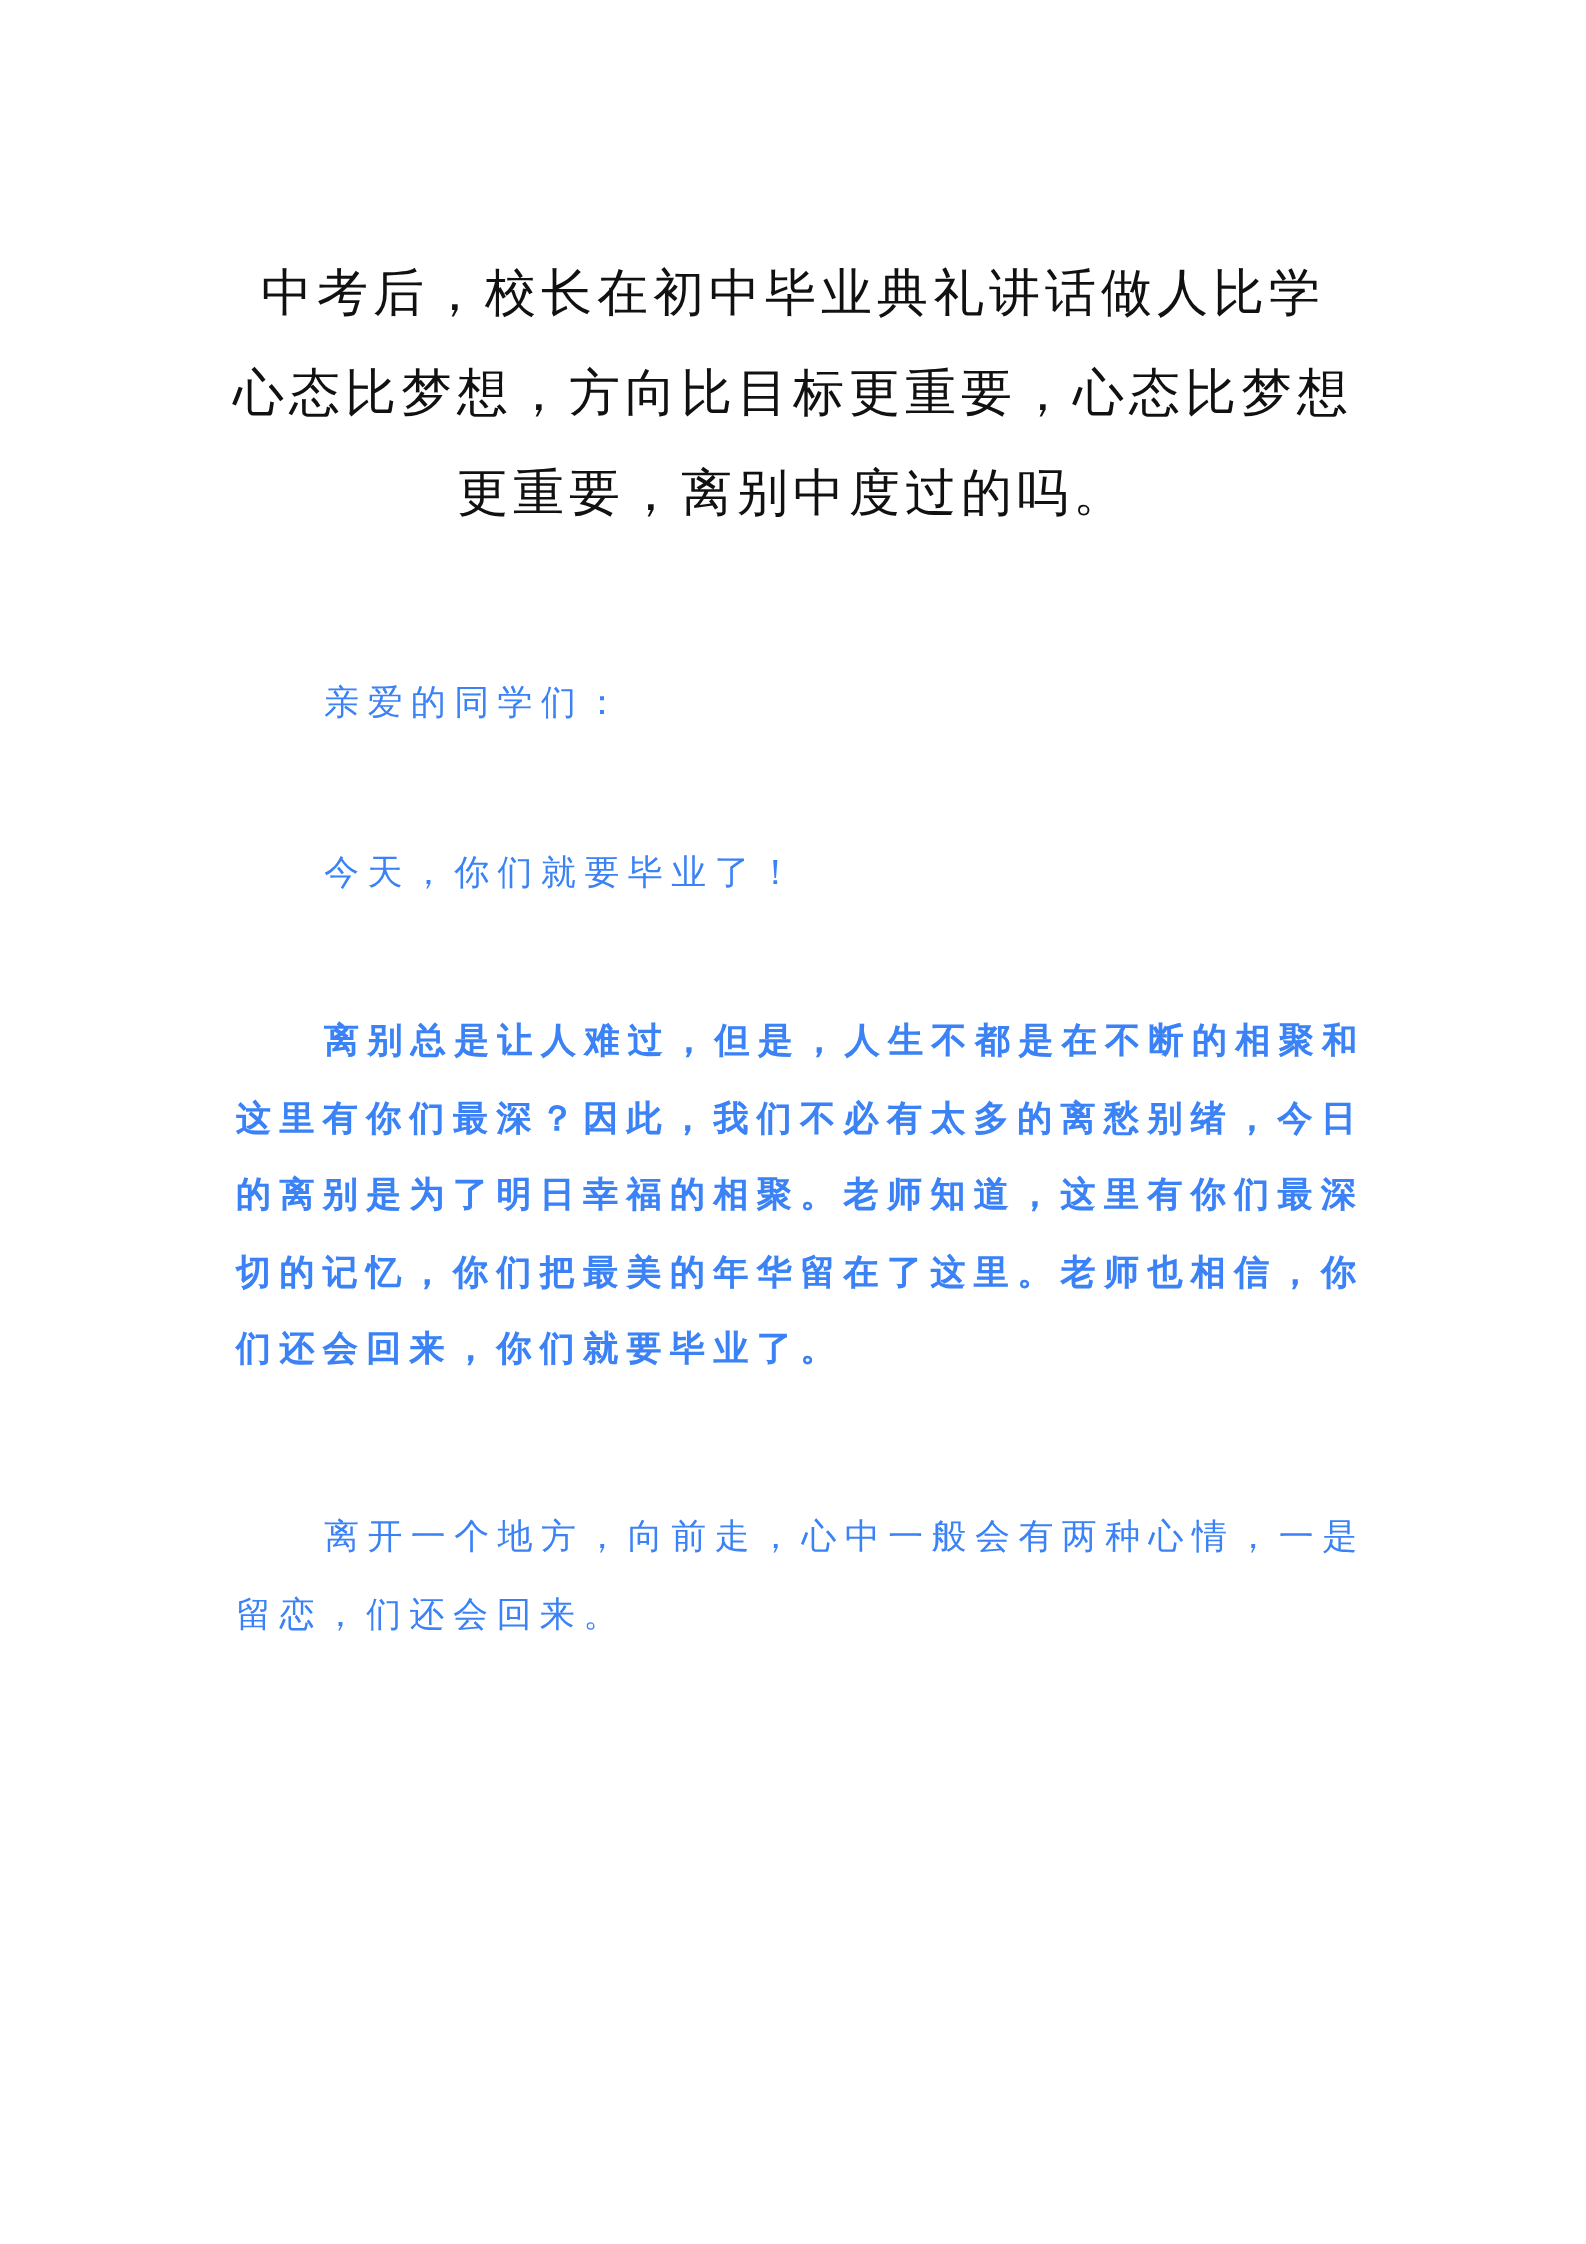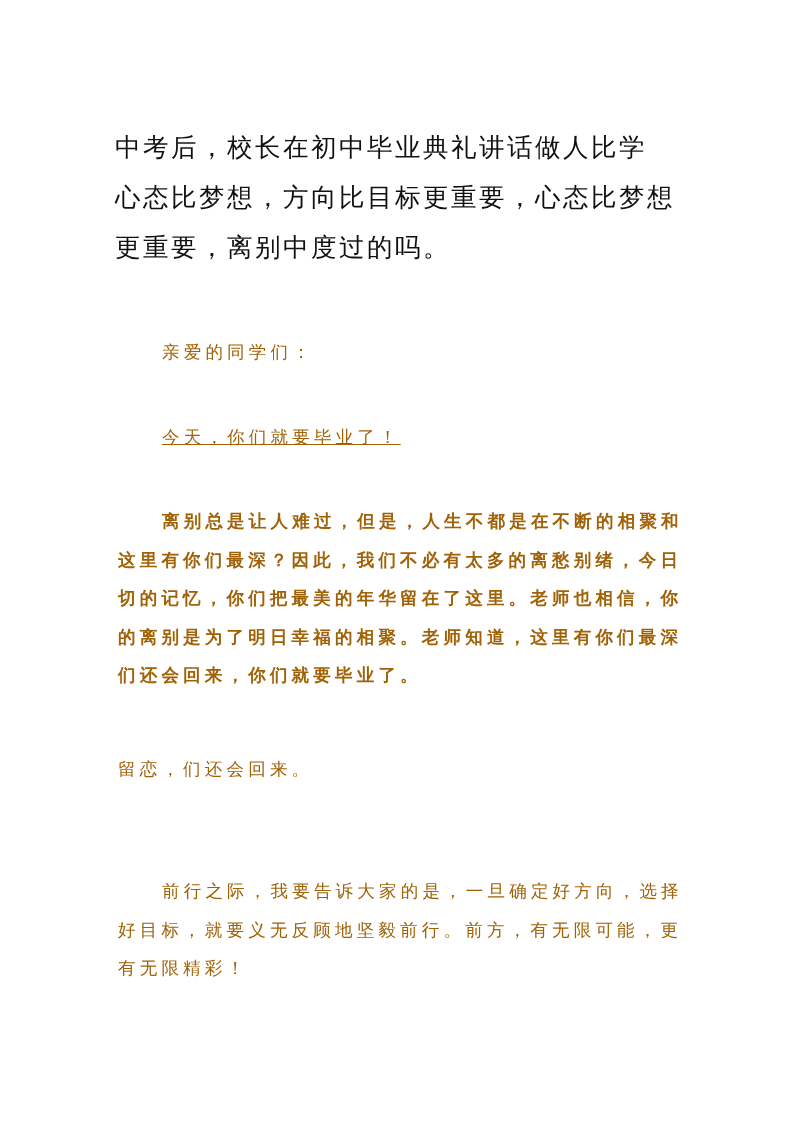--- a/index.html
+++ b/index.html
@@ -1,54 +1,50 @@
 <!DOCTYPE html>
 <html><head>
 <meta charset="utf-8">
 <style>
   html, body { margin: 0; padding: 0; background: #ffffff; }
   body { width: 793px; height: 1122px; position: relative; overflow: hidden;
          font-family: "DejaVu Sans", "Liberation Sans", sans-serif; color: #1a1a1a; }
   .page { position: absolute; left: 0; top: 0; width: 793px; height: 1122px; background: #fff; }
-  .title { position: absolute; left: 115px; top: 122px; width: 563px; 
+  .title { position: absolute; left: 115px; top: 122px; width: 563px; text-align: center;
            font-size: 25.5px; line-height: 50px; letter-spacing: 2.5px; font-weight: normal; margin: 0; color: #111; }
   .title span { display: block; white-space: nowrap; }
   .para { position: absolute; left: 118px; width: 564px; font-size: 17.5px; line-height: 38.5px;
-          letter-spacing: 4.2px; margin: 0; color: #a16207; }
+          letter-spacing: 4.2px; margin: 0; color: #3b82f6; }
   .para span { display: block; white-space: nowrap; }
   .para .indent { padding-left: 44px; }
 </style>
 </head>
 <body>
 
 <div class="page">
   <h1 class="title">
     <span>中考后，校长在初中毕业典礼讲话做人比学</span>
     <span>心态比梦想，方向比目标更重要，心态比梦想</span>
     <span>更重要，离别中度过的吗。</span>
   </h1>
 
   <p class="para" style="top:333px;">
     <span class="indent">亲爱的同学们：</span>
   </p>
 
-  <p class="para" style="top:418px;text-decoration:underline;">
+  <p class="para" style="top:418px;">
     <span class="indent">今天，你们就要毕业了！</span>
   </p>
 
   <p class="para" style="top:502px;font-weight:bold;">
     <span class="indent">离别总是让人难过，但是，人生不都是在不断的相聚和</span>
     <span>这里有你们最深？因此，我们不必有太多的离愁别绪，今日</span>
+    <span>的离别是为了明日幸福的相聚。老师知道，这里有你们最深</span>
     <span>切的记忆，你们把最美的年华留在了这里。老师也相信，你</span>
-    <span>的离别是为了明日幸福的相聚。老师知道，这里有你们最深</span>
     <span>们还会回来，你们就要毕业了。</span>
   </p>
 
   <p class="para" style="top:750px;">
+    <span class="indent">离开一个地方，向前走，心中一般会有两种心情，一是</span>
     <span>留恋，们还会回来。</span>
   </p>
 
-  <p class="para" style="top:872px;">
-    <span class="indent">前行之际，我要告诉大家的是，一旦确定好方向，选择</span>
-    <span>好目标，就要义无反顾地坚毅前行。前方，有无限可能，更</span>
-    <span>有无限精彩！</span>
-  </p>
 </div>
 
 </body></html>

